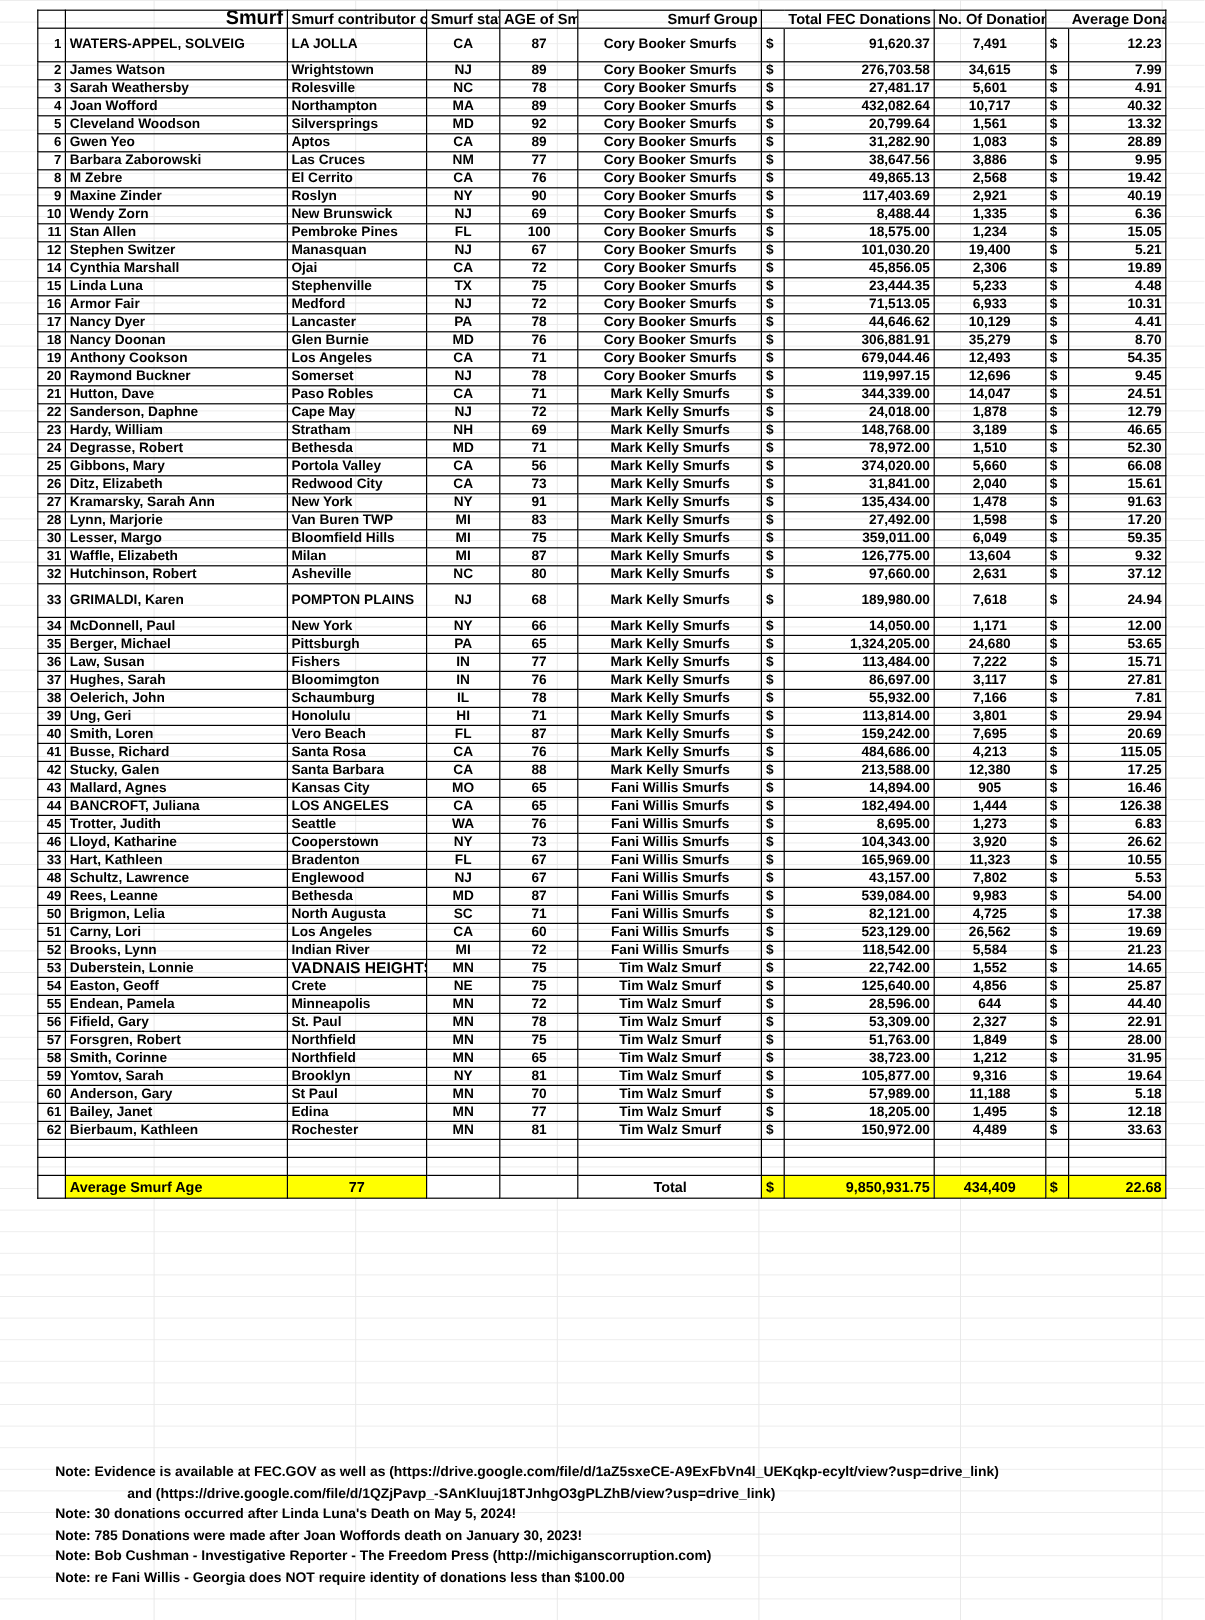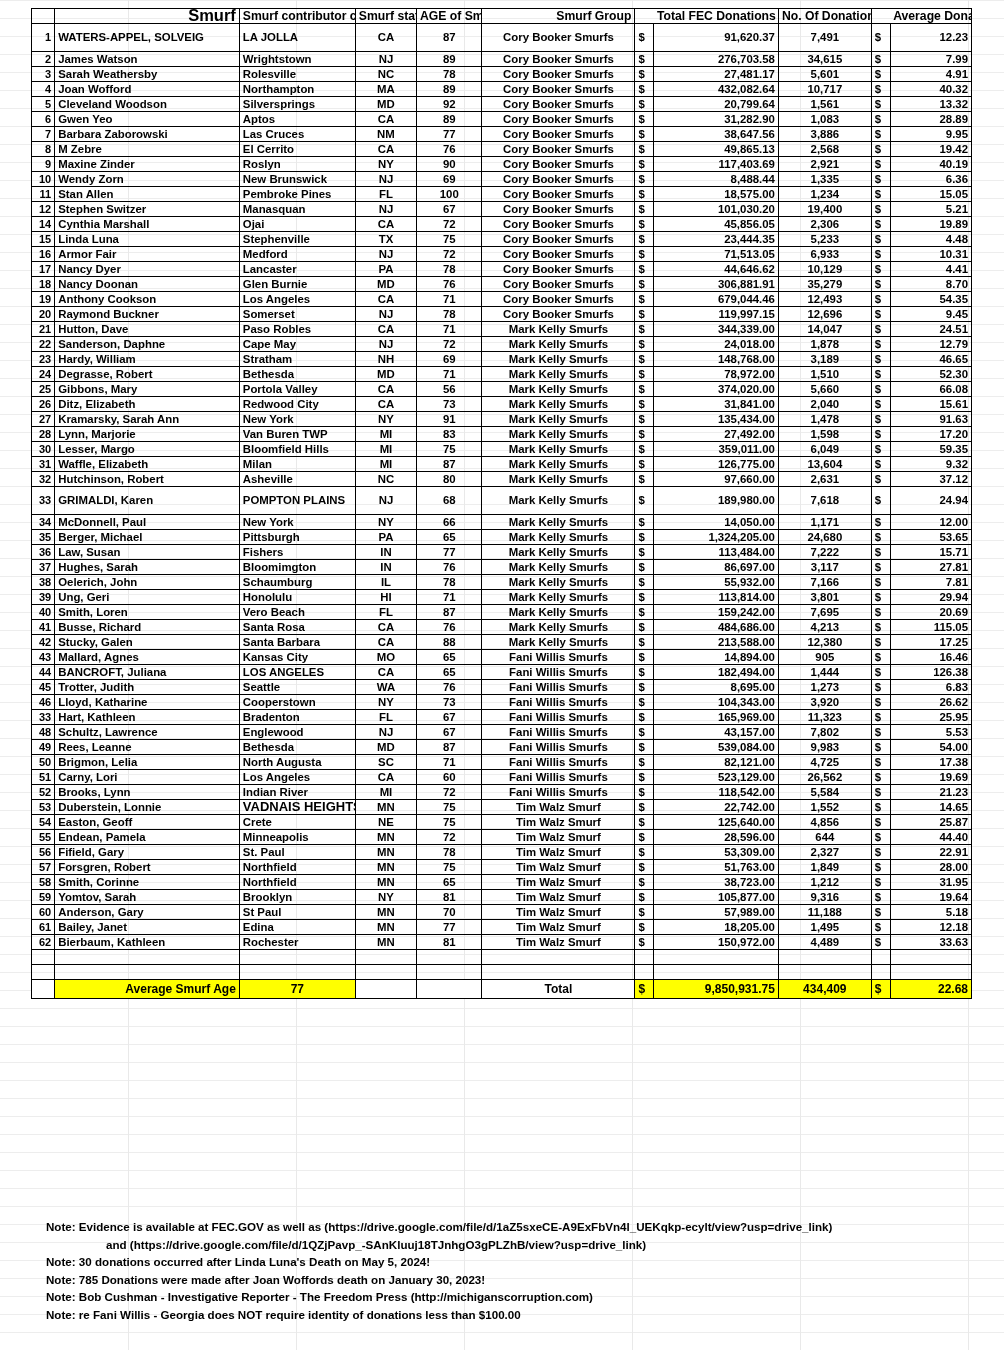--- a/index.html
+++ b/index.html
@@ -87,21 +87,21 @@
   td.group { text-align: center; }
   td.dol { text-align: left; border-right: none; padding-left: 4px; }
   td.num { text-align: right; border-left: none; padding-right: 5px; }
   td.cnt { text-align: center; }
 
   tr.tall td { height: 28px; }
   tr.tall td.name, tr.tall td.city { white-space: normal; line-height: 13px; }
   tr.blank td { height: 15px; }
 
   tr.total td { background: #ffff00; height: 19px; font-size: 12px; }
-  td.lbl-avg-age { text-align: right; }
+  td.lbl-avg-age { text-align: left; }
   td.val-avg-age { text-align: center; }
   td.lbl-total { text-align: center; }
   td.plain-white { background: #ffffff !important; border: 1px solid #000; }
 
   .notes {
     position: absolute;
     left: 46px;
     top: 1218px;
     width: 940px;
     font-size: 11.6px;
@@ -724,21 +724,21 @@
             <td class="idx">33</td>
             <td class="name">Hart, Kathleen</td>
             <td class="city">Bradenton</td>
             <td class="state">FL</td>
             <td class="age">67</td>
             <td class="group">Fani Willis Smurfs</td>
             <td class="dol">$</td>
             <td class="num">165,969.00</td>
             <td class="cnt">11,323</td>
             <td class="dol">$</td>
-            <td class="num">25.95</td>
+            <td class="num">10.55</td>
           </tr>
           <tr>
             <td class="idx">48</td>
             <td class="name">Schultz, Lawrence</td>
             <td class="city">Englewood</td>
             <td class="state">NJ</td>
             <td class="age">67</td>
             <td class="group">Fani Willis Smurfs</td>
             <td class="dol">$</td>
             <td class="num">43,157.00</td>

